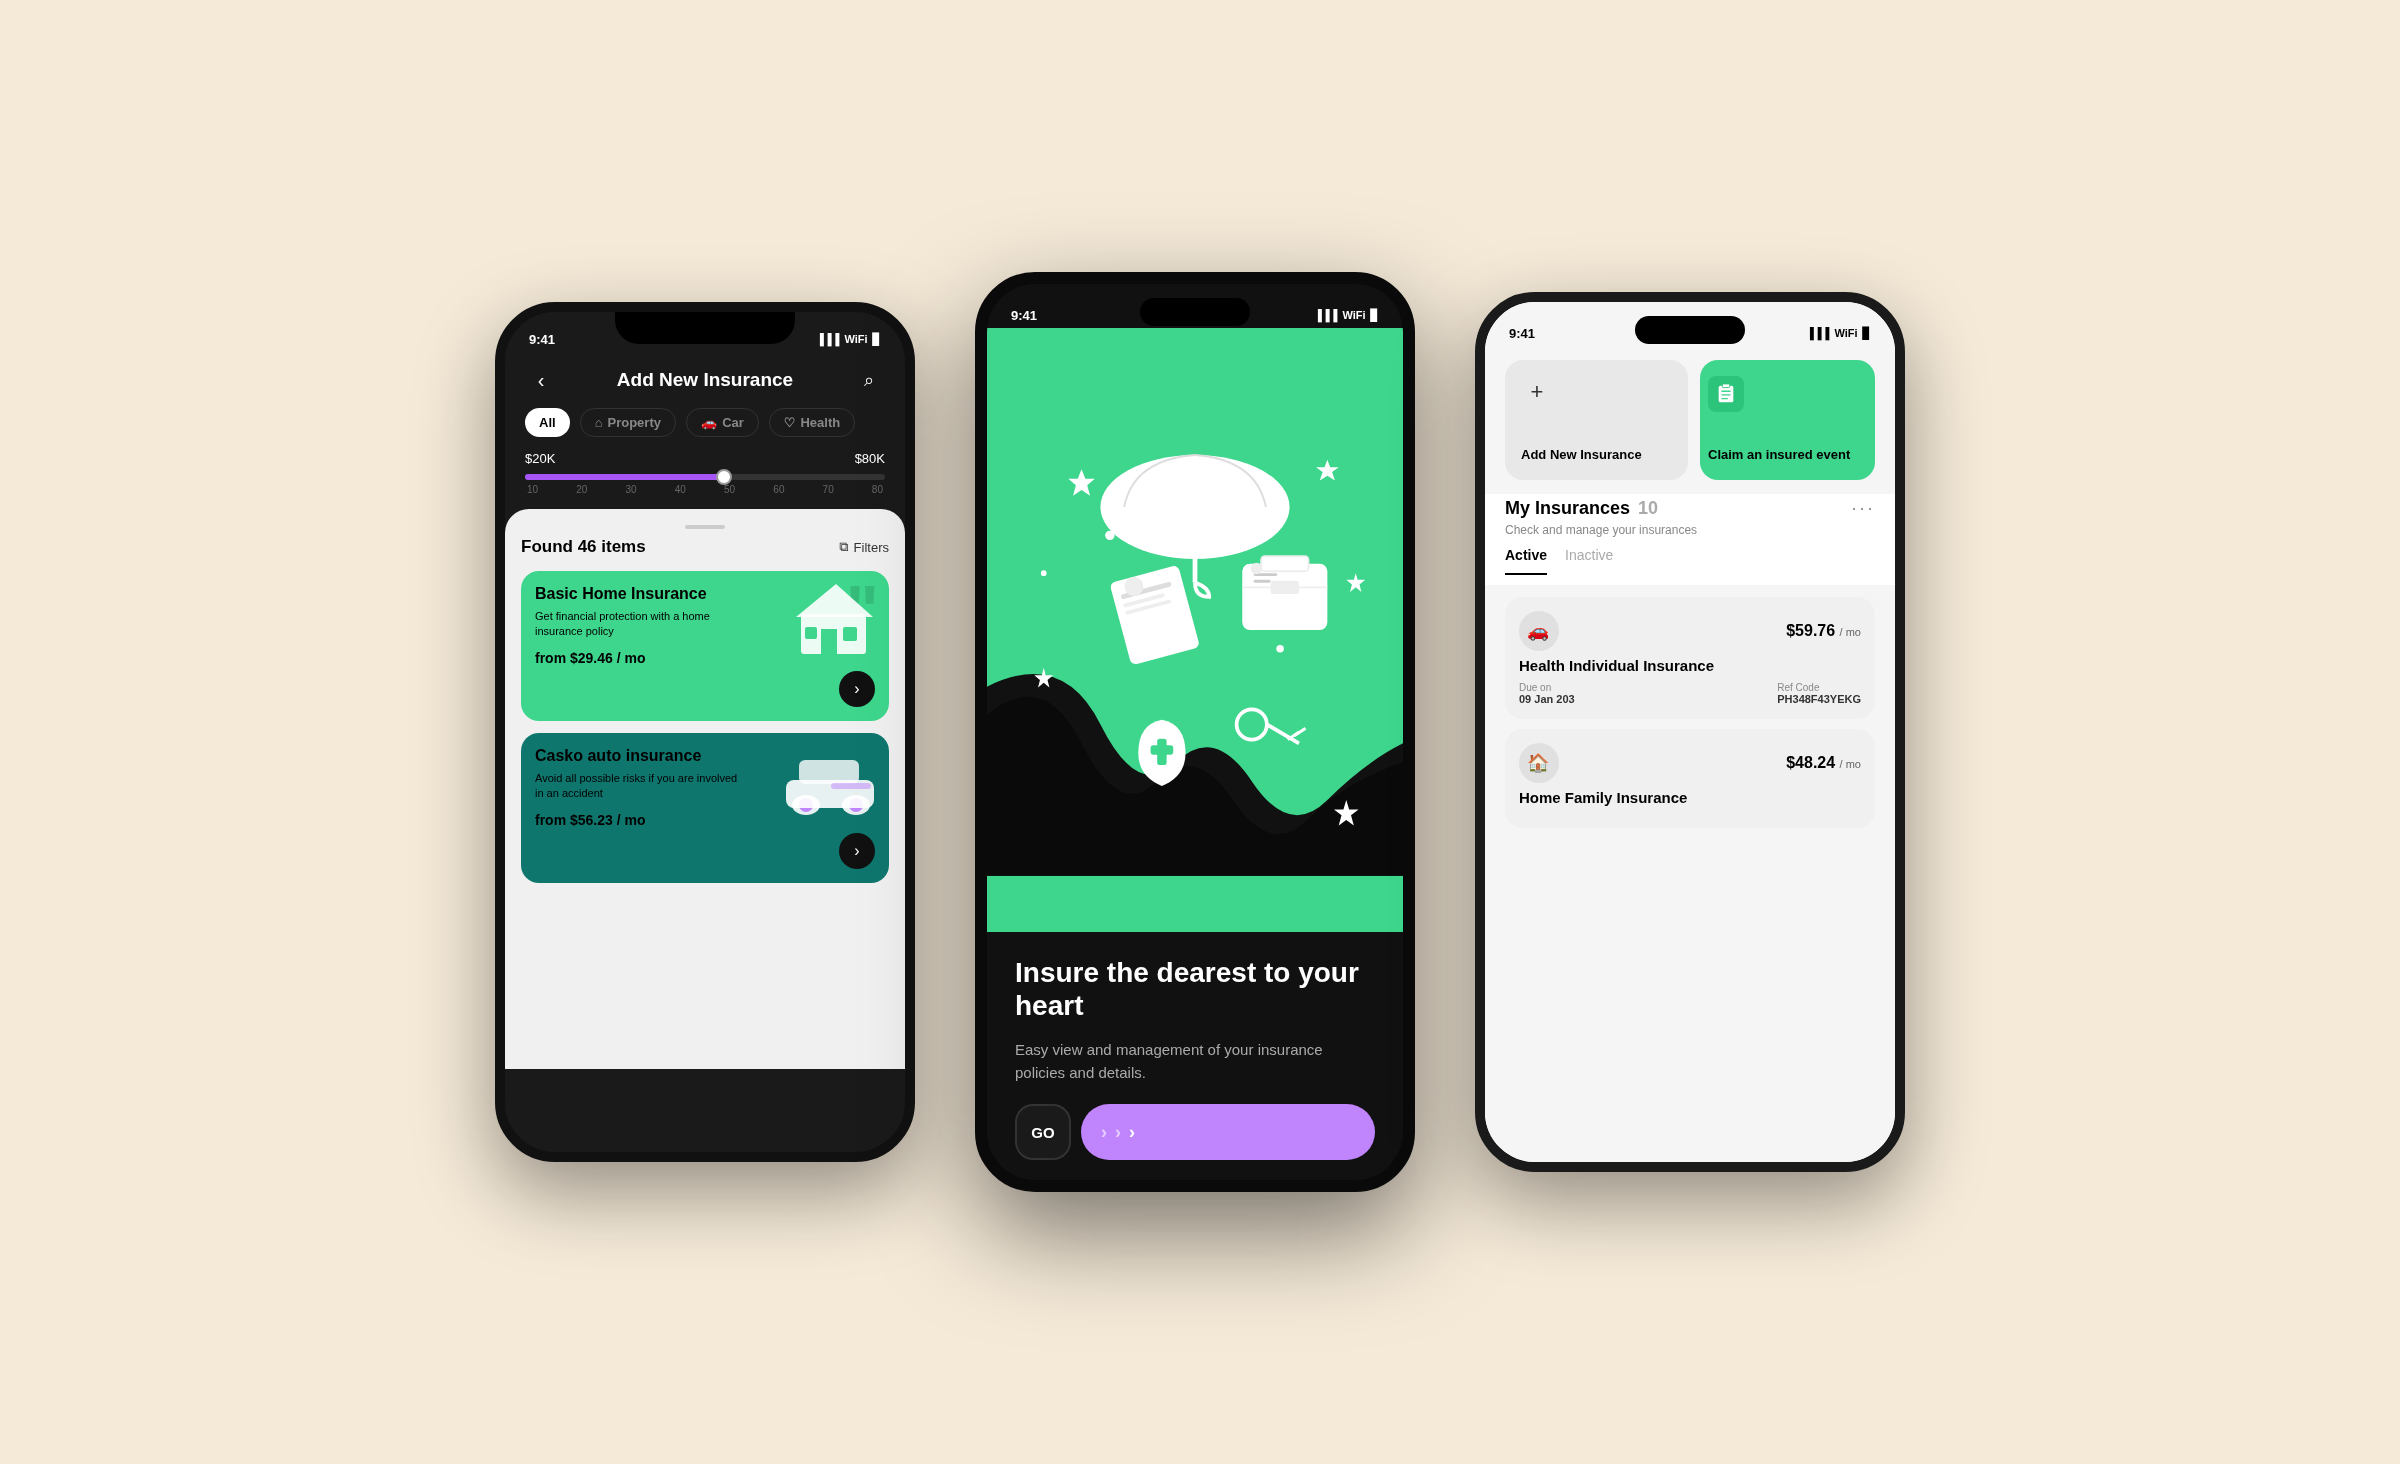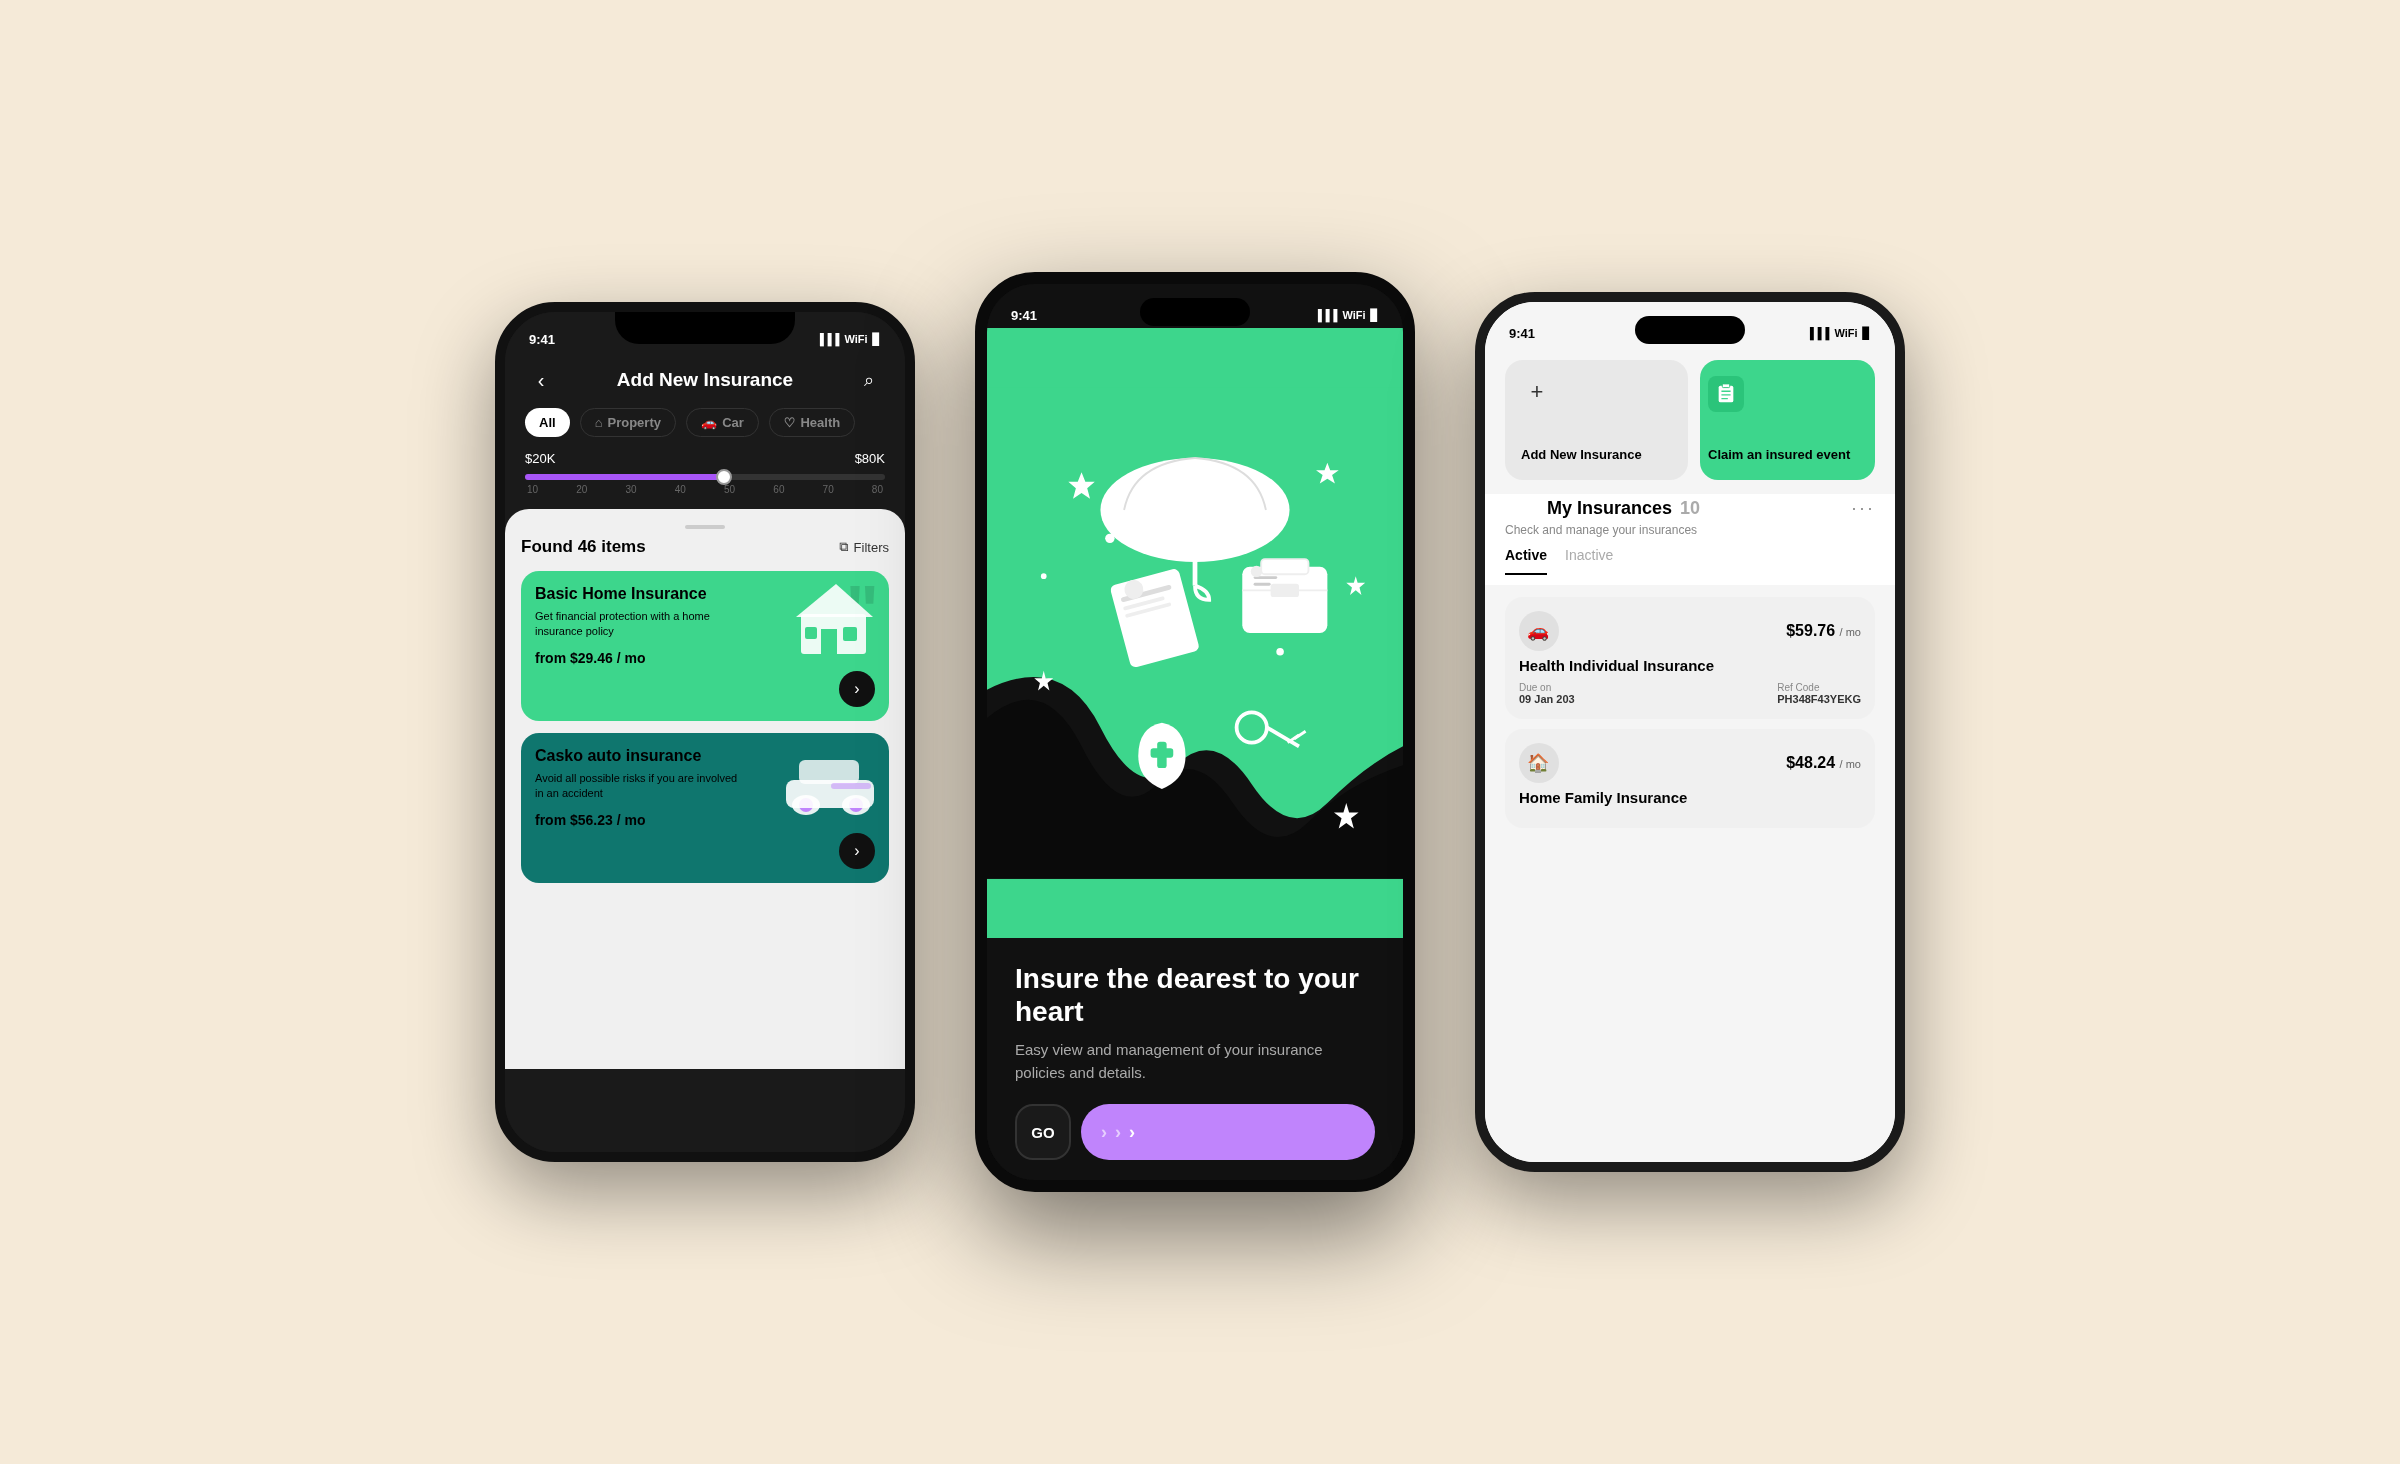--- a/index.html
+++ b/index.html
@@ -298,21 +298,21 @@
     }
     .hero-black-area {
       background: #111;
       padding: 24px 28px 20px;
     }
     .hero-title {
       font-size: 28px;
       font-weight: 800;
       color: #fff;
       line-height: 1.2;
-      margin-bottom: 10px;
+      margin-bottom: 16px;
     }
     .hero-desc {
       font-size: 15px;
       color: #aaa;
       line-height: 1.5;
       margin-bottom: 20px;
     }
     .go-button-row {
       display: flex;
       align-items: center;
@@ -464,21 +464,20 @@
     .my-insurances {
       padding: 4px 20px 10px;
       background: #fff;
       margin: 0 0 2px;
     }
     .my-ins-header {
       display: flex;
       align-items: center;
       justify-content: space-between;
       margin-bottom: 4px;
-      margin-left: 42px;
     }
     .my-ins-title {
       font-size: 18px;
       font-weight: 800;
       color: #000;
     }
     .my-ins-count {
       font-size: 18px;
       font-weight: 800;
       color: #aaa;

